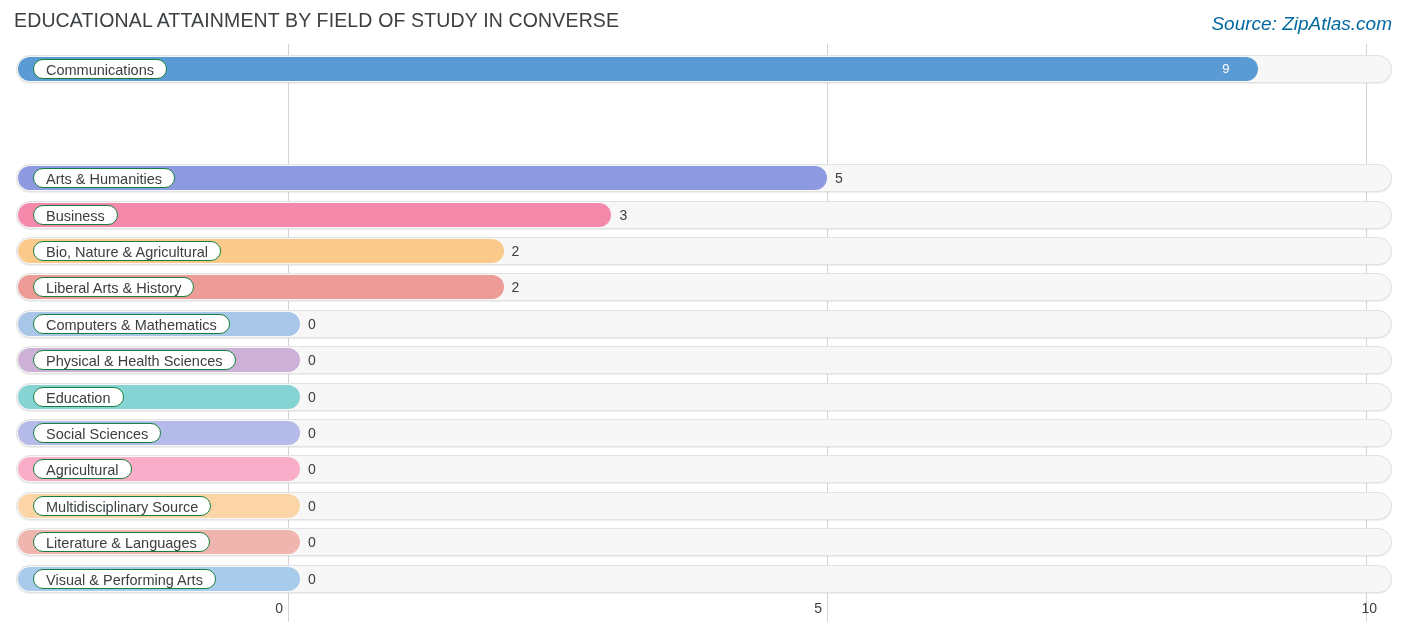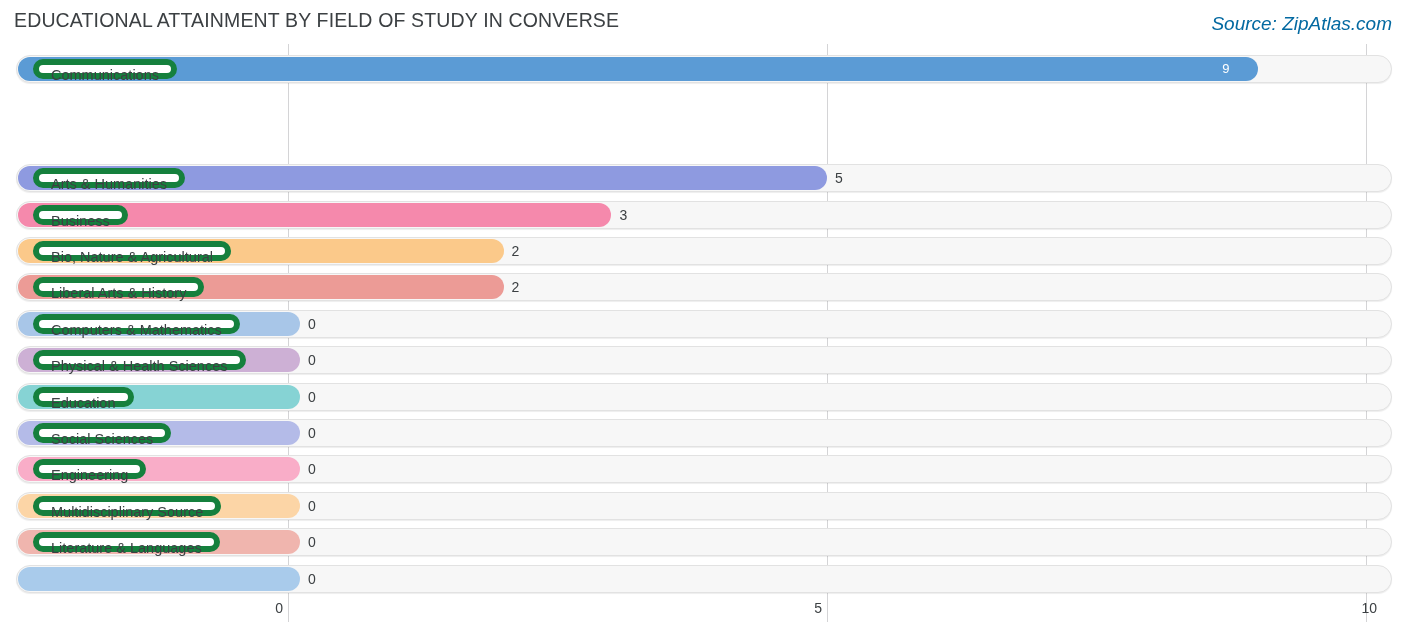--- a/index.html
+++ b/index.html
@@ -100,21 +100,21 @@
   }
   
   .label-pill {
     position: absolute;
     left: 17px;
     top: 4px;
     height: 20px;
     line-height: 20px;
     padding: 0 12px;
     background: #ffffff;
-    border: 6px solid #15803d;
+    border: 1px solid #15803d;
     border-radius: 11px;
     font-size: 14.5px;
     color: #3c4043;
     white-space: nowrap;
     box-sizing: border-box;
   }
   
   .value-in {
     position: absolute;
     top: 4px;
@@ -223,38 +223,39 @@
       </div>
       <div class="row" style="top: 375px;">
         <div class="track"></div>
         <div class="bar" style="width: 282px; background: rgb(180, 187, 232);"></div>
         <div class="label-pill">Social Sciences</div>
         <div class="value-out" style="left: 292px;">0</div>
       </div>
       <div class="row" style="top: 411.4px;">
         <div class="track"></div>
         <div class="bar" style="width: 282px; background: rgb(249, 173, 200);"></div>
-        <div class="label-pill">Engineering</div>
+        <div class="label-pill">Agricultural</div>
         <div class="value-out" style="left: 292px;">0</div>
       </div>
       <div class="row" style="top: 447.8px;">
         <div class="track"></div>
         <div class="bar" style="width: 282px; background: rgb(252, 213, 166);"></div>
         <div class="label-pill">Multidisciplinary Source</div>
         <div class="value-out" style="left: 292px;">0</div>
       </div>
       <div class="row" style="top: 484.2px;">
         <div class="track"></div>
         <div class="bar" style="width: 282px; background: rgb(240, 181, 174);"></div>
         <div class="label-pill">Literature &amp; Languages</div>
         <div class="value-out" style="left: 292px;">0</div>
       </div>
       <div class="row" style="top: 520.6px;">
         <div class="track"></div>
         <div class="bar" style="width: 282px; background: rgb(169, 203, 235);"></div>
+        <div class="label-pill">Visual &amp; Performing Arts</div>
         <div class="value-out" style="left: 292px;">0</div>
       </div>
     </div>
 </div>
 
 <div class="axis" id="axis">
     <div class="axis-line" style="left: 288px;"></div>
     <div class="axis-tick" style="left: 283px;">0</div>
     <div class="axis-line" style="left: 827px;"></div>
     <div class="axis-tick" style="left: 822px;">5</div>

